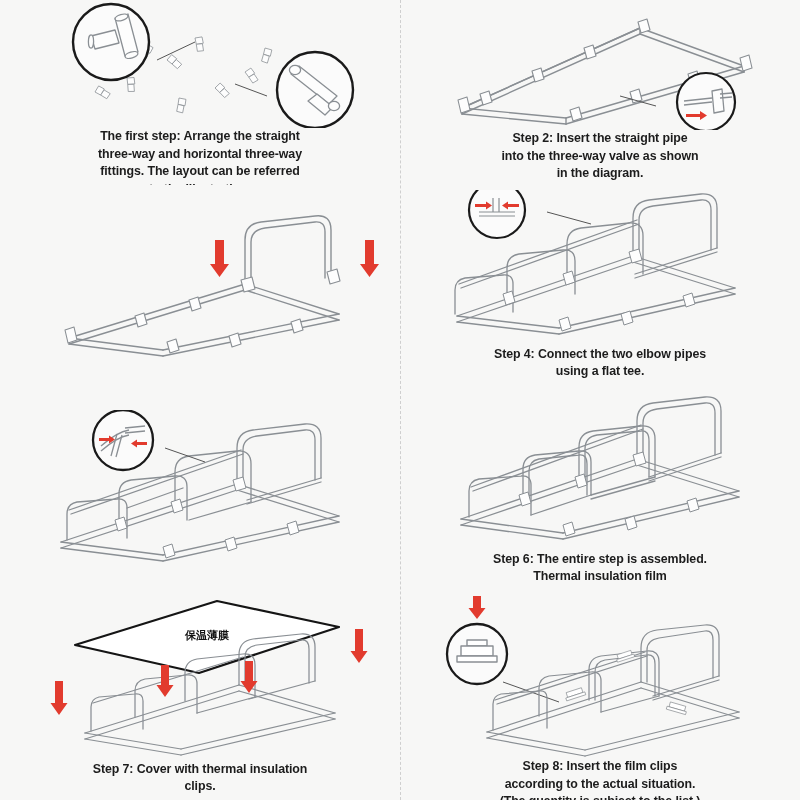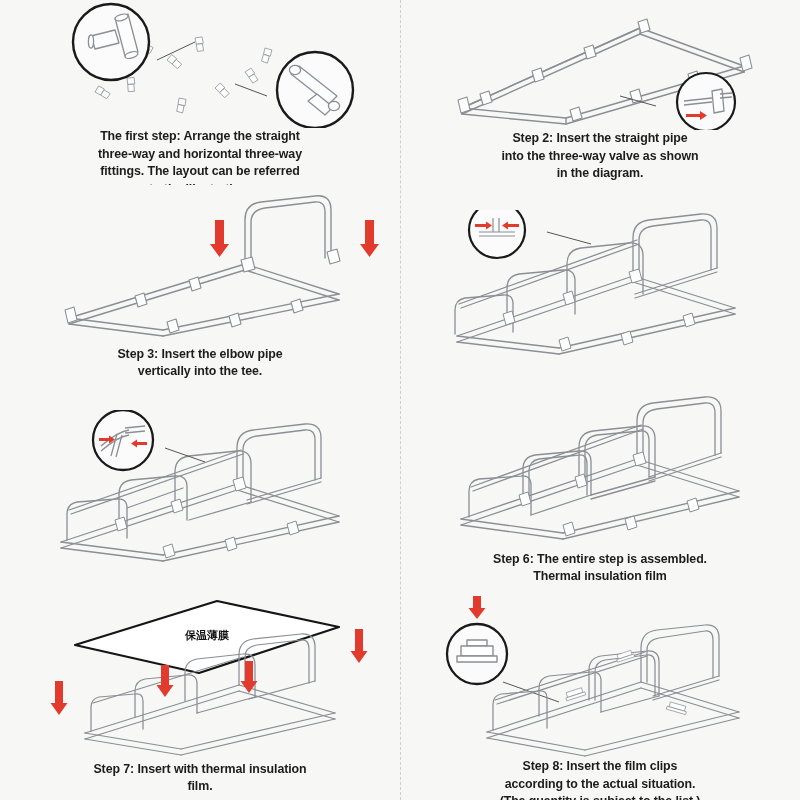--- a/index.html
+++ b/index.html
@@ -267,21 +267,20 @@
           </g>
 
           <g fill="#e23b2e">
             <path d="M176,30 l9,0 l0,24 l5,0 l-9.5,13 l-9.5,-13 l5,0 z"></path>
           </g>
           <g fill="#e23b2e">
             <path d="M326,30 l9,0 l0,24 l5,0 l-9.5,13 l-9.5,-13 l5,0 z"></path>
           </g>
         </svg>
       </div>
-      <div class="caption">Step 3: Insert the elbow pipe vertically into the tee.</div>
     </div>
 
     <div class="panel p4">
       <div class="art">
         <svg width="350" height="150" viewBox="0 0 350 150">
           <g fill="none" stroke="#8a8f94" stroke-width="1.3" stroke-linejoin="round" stroke-linecap="round">
 
             <path d="M18,126 L194,66"></path>
             <path d="M18,132 L194,72"></path>
             <path d="M194,66 L296,98"></path>
@@ -336,20 +335,21 @@
               <path d="M-4,2 L-4,-12"></path>
               <path d="M2,2 L2,-12"></path>
             </g>
             <g fill="#e23b2e">
               <path d="M-22,-6 l11,0 l0,-2.5 l6,4 l-6,4 l0,-2.5 l-11,0 z"></path>
               <path d="M22,-6 l-11,0 l0,-2.5 l-6,4 l6,4 l0,-2.5 l11,0 z"></path>
             </g>
           </g>
         </svg>
       </div>
+      <div class="caption">Step 4: Connect the two elbow pipes using a flat tee.</div>
     </div>
 
     <div class="panel p5">
       <div class="art">
         <svg width="350" height="155" viewBox="0 0 350 155">
           <g fill="none" stroke="#8a8f94" stroke-width="1.3" stroke-linejoin="round" stroke-linecap="round">
 
             <path d="M22,132 L198,74"></path>
             <path d="M22,138 L198,80"></path>
             <path d="M198,74 L300,106"></path>
@@ -507,21 +507,21 @@
               </g>
             <g>
                 <path d="M206,68 l8,0 l0,20 l4.5,0 l-8.5,12 l-8.5,-12 l4.5,0 z"></path>
               </g>
             <g>
                 <path d="M316,36 l8,0 l0,22 l4.5,0 l-8.5,12 l-8.5,-12 l4.5,0 z"></path>
               </g>
           </g>
         </svg>
       </div>
-      <div class="caption">Step 7: Insert with thermal insulation film.</div>
+      <div class="caption">Step 7: Cover with thermal insulation clips.</div>
     </div>
 
     <div class="panel p8">
       <div class="art">
         <svg width="350" height="168" viewBox="0 0 350 168">
 
           <g fill="#e23b2e">
             <path d="M34,6 l8,0 l0,12 l4.5,0 l-8.5,11 l-8.5,-11 l4.5,0 z"></path>
           </g>
 

